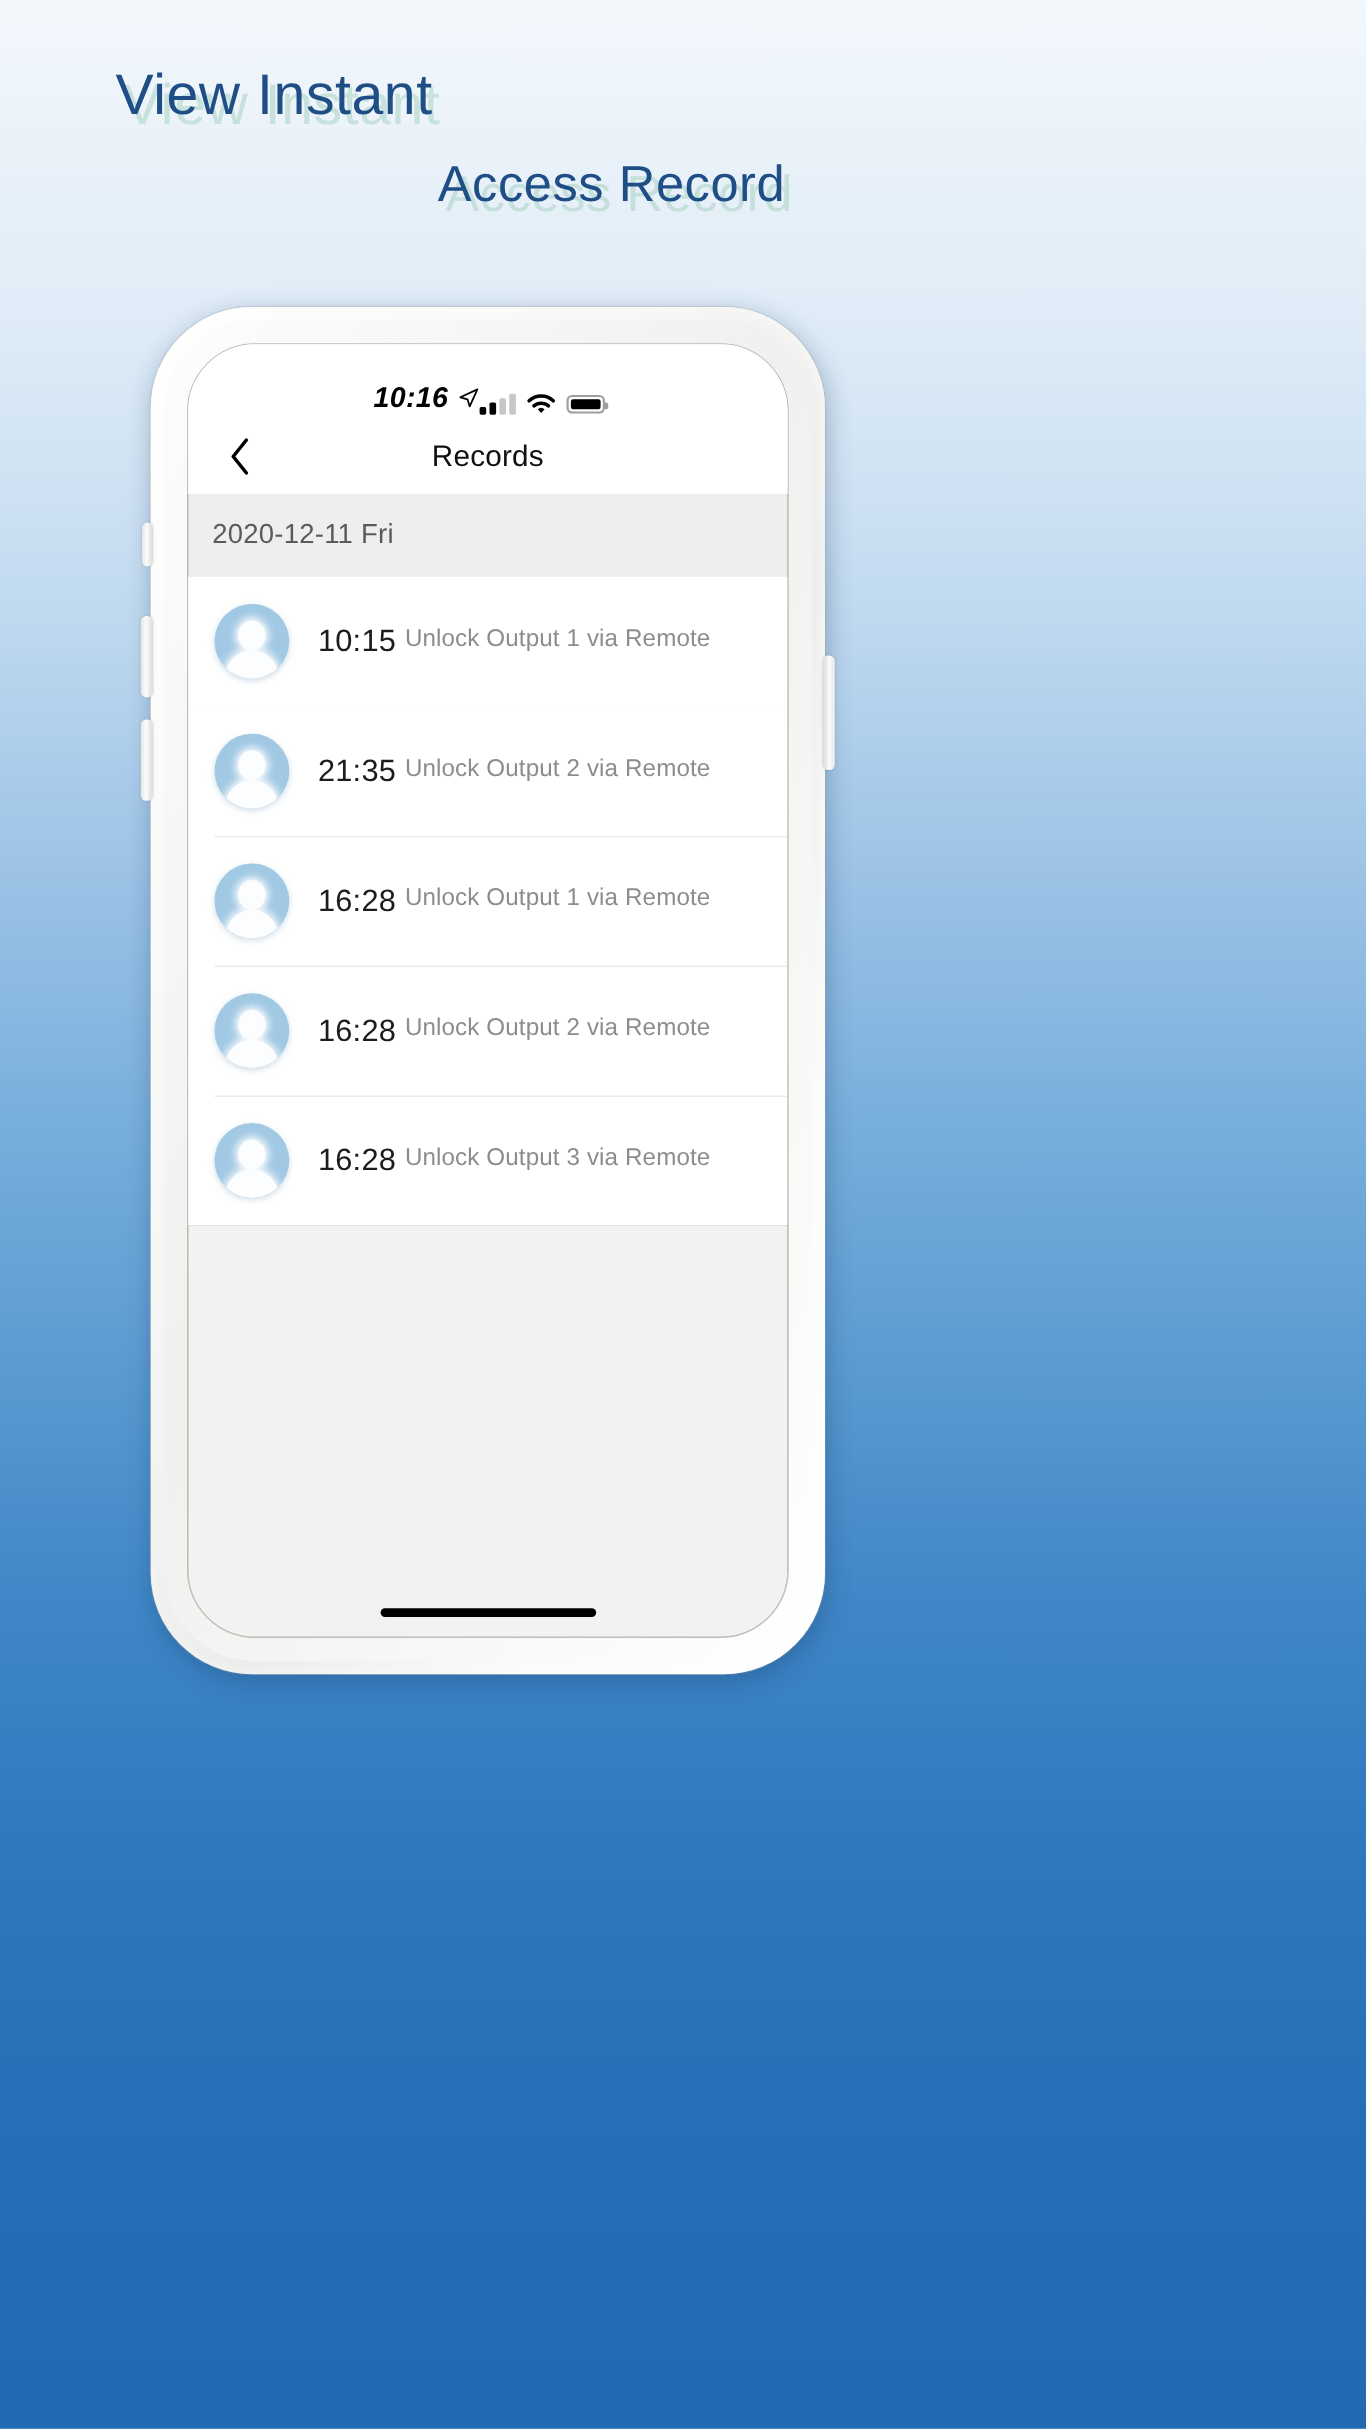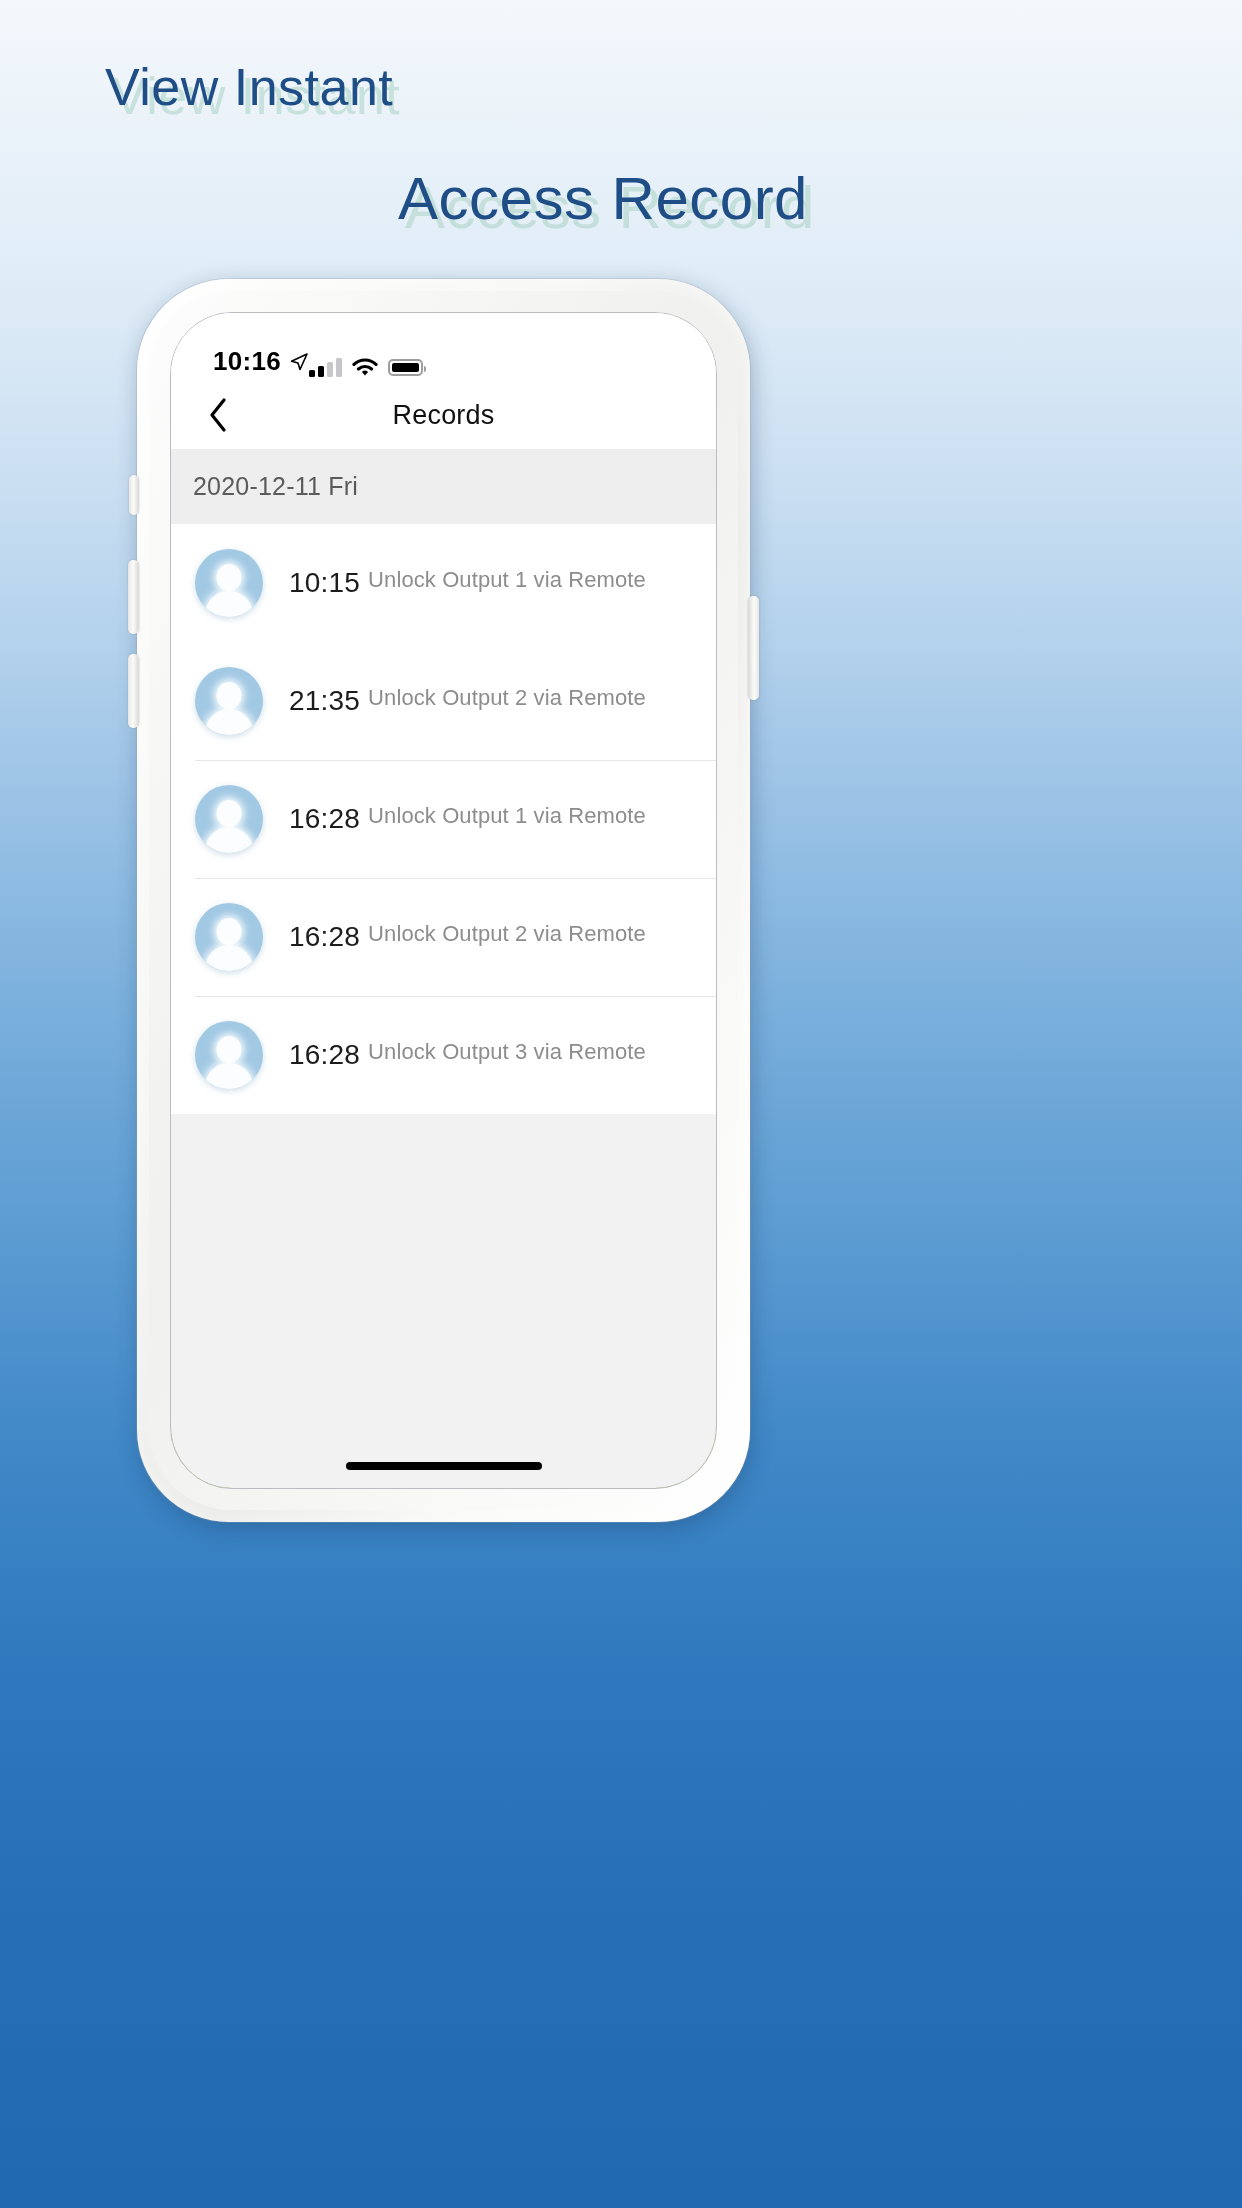--- a/index.html
+++ b/index.html
@@ -46,22 +46,22 @@
   }
 
   .heading-1 {
     left: 105px;
     top: 57px;
     font-size: 52px;
   }
 
   .heading-2 {
     left: 398px;
-    top: 164px;
-    font-size: 60px;
+    top: 140px;
+    font-size: 46px;
   }
 
   
   .phone {
     position: absolute;
     left: 137px;
     top: 279px;
     width: 613px;
     height: 1243px;
     border-radius: 92px;
@@ -107,22 +107,23 @@
     border: 1px solid #b9bcc0;
   }
 
   
   .statusbar {
     position: relative;
     height: 68px;
     background: #ffffff;
     display: flex;
     align-items: flex-end;
-    justify-content: flex-start;
+    justify-content: center;
     padding: 0 30px 4px 30px;
+    font-style: italic;
   }
 
   .status-left {
     display: flex;
     align-items: center;
     gap: 8px;
     padding-left: 12px;
   }
 
   .status-time {

